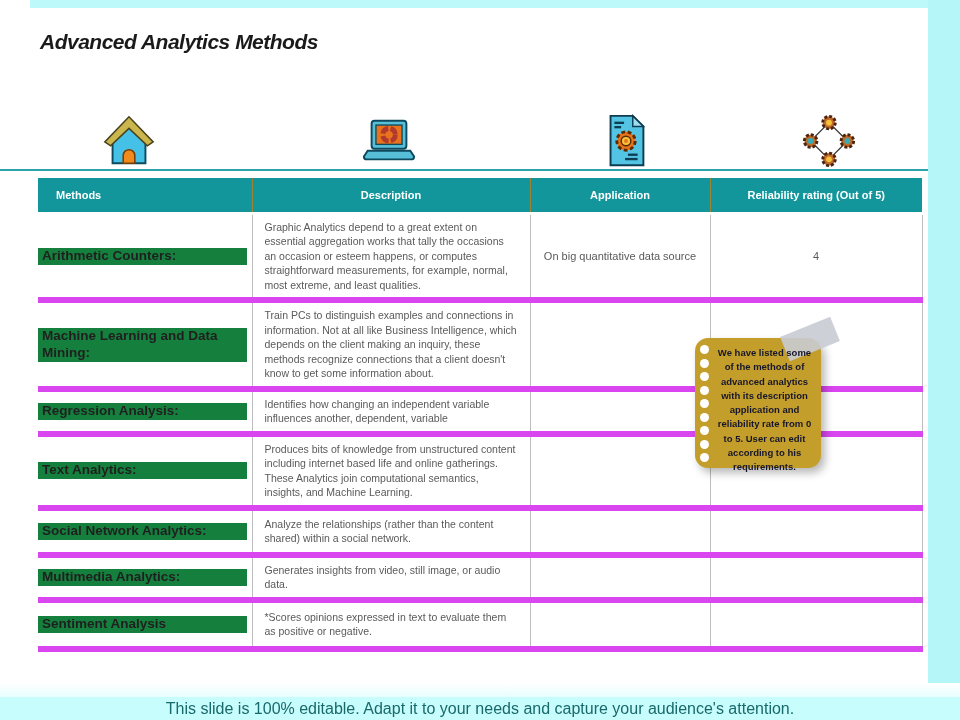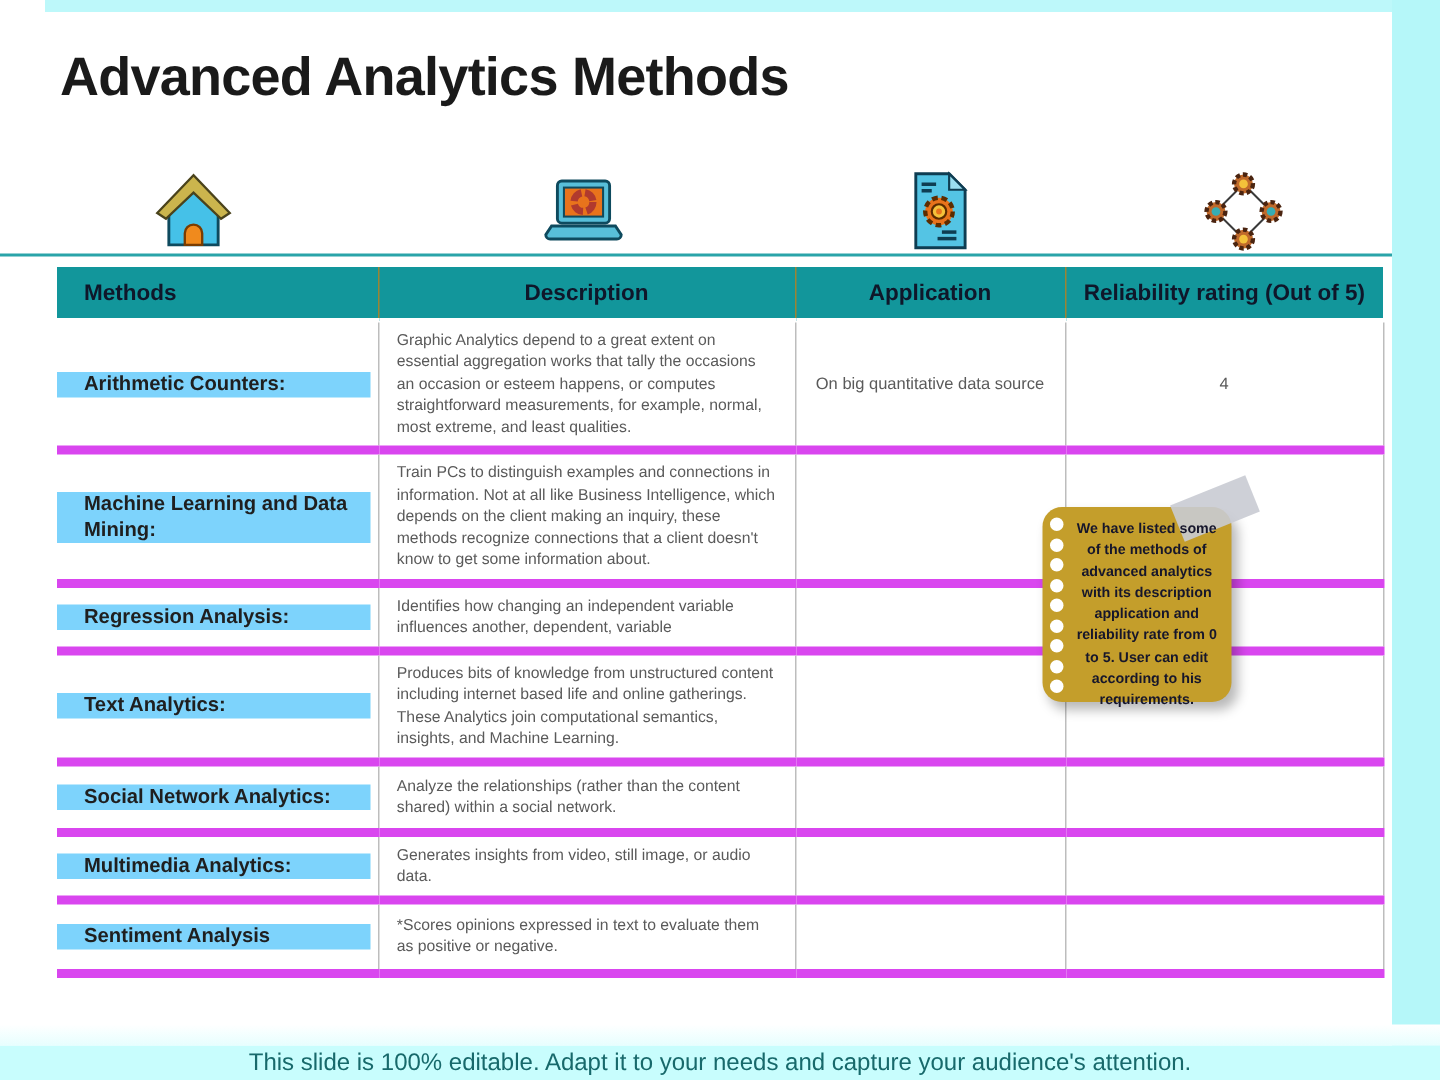--- a/index.html
+++ b/index.html
@@ -10,58 +10,58 @@
   }
   .slide{position:absolute;inset:0;background:#ffffff;}
 
   
   .frame-top{position:absolute;left:30px;top:0;right:0;height:8px;background:#bdf8fa;}
   .frame-right{position:absolute;top:0;right:0;width:32px;bottom:23px;background:#b5f7f9;}
 
   
   .page-title{
     position:absolute;left:40px;top:30px;margin:0;
-    font-size:36px;font-weight:800;color:#1a1a1a;letter-spacing:-0.5px;
+    font-size:21px;font-weight:800;color:#1a1a1a;letter-spacing:-0.5px;font-style:italic;
   }
 
   
   .divider-line{position:absolute;left:0;top:169px;width:928px;height:2px;background:#2aa4a9;}
 
   
   .icon-box{position:absolute;top:112px;width:60px;height:58px;}
   .icon-home{left:99px;}
   .icon-laptop{left:359px;}
   .icon-doc{left:596px;}
   .icon-gears{left:799px;}
   .icon-box svg{width:100%;height:100%;display:block;}
 
   
   .analytics-table{
     position:absolute;left:38px;top:178px;width:884px;
     border-collapse:collapse;table-layout:fixed;
     border-bottom:2px solid #4f4f4f;
   }
   .analytics-table th{
-    background:#12969b;color:#0f172a;font-weight:bold;font-size:15px;
+    background:#12969b;color:#ffffff;font-weight:bold;font-size:11px;
     height:34px;border-bottom:3px solid #ffffff;padding:0 8px;
   }
   .analytics-table th.h-methods{text-align:left;padding-left:18px;}
   .analytics-table th + th{border-left:1px solid #9c8433;}
   .analytics-table td{
     border-bottom:6px solid #d946ef;vertical-align:middle;
     font-size:10.5px;color:#5a5a5a;background:#ffffff;
   }
   .analytics-table td.c-desc,.analytics-table td.c-app,.analytics-table td.c-rel{
     border-left:1px solid #bdbdbd;
   }
   .analytics-table td.c-rel{border-right:1px solid #bdbdbd;}
   td.c-method{padding:0;}
   .method-chip{
-    background:#7dd3fc;height:calc(100% - 4px);margin:2px 5px 2px 0;
-    display:flex;align-items:center;padding-left:18px;
+    background:#15803d;height:calc(100% - 4px);margin:2px 5px 2px 0;
+    display:flex;align-items:center;padding-left:4px;
     font-size:13.5px;font-weight:bold;color:#1f1f1f;line-height:1.25;
   }
   td.c-desc{padding:5px 12px;line-height:1.38;}
   td.c-app,td.c-rel{text-align:center;font-size:11px;padding:4px 8px;}
 
   
   .sticky-note{
     position:absolute;left:695px;top:338px;width:126px;height:130px;
     background:#c49e2b;border-radius:13px;z-index:5;
     box-shadow:4px 5px 8px rgba(0,0,0,0.28);

